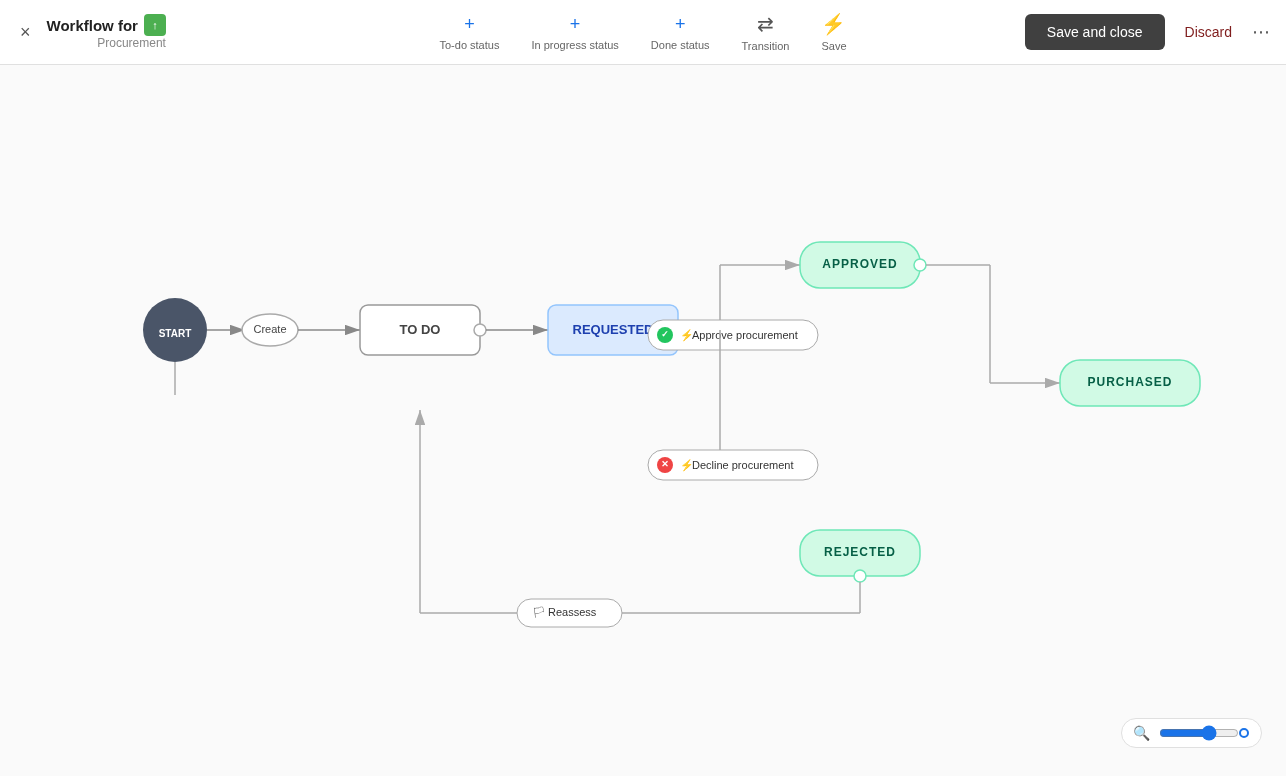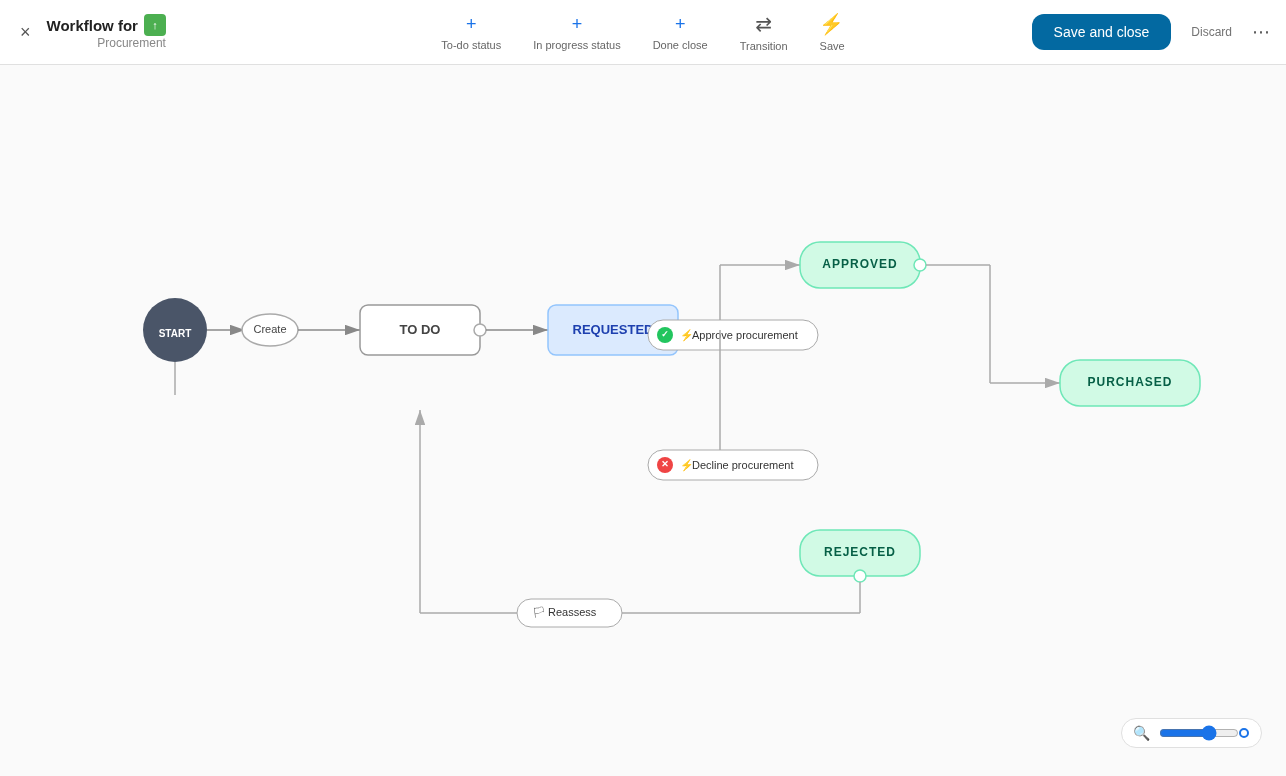--- a/index.html
+++ b/index.html
@@ -84,34 +84,34 @@
       font-size: 11px;
       color: #666;
     }
     .header-right {
       display: flex;
       align-items: center;
       gap: 12px;
       margin-left: auto;
     }
     .save-btn {
-      background: #0369a1;
+      background: #404040;
       color: white;
       border: none;
       padding: 10px 22px;
-      border-radius: 12px;
+      border-radius: 6px;
       font-size: 14px;
       font-weight: 500;
       cursor: pointer;
     }
     .discard-btn {
       background: none;
       border: none;
-      font-size: 12px;
-      color: #737373;
+      font-size: 14px;
+      color: #7f1d1d;
       cursor: pointer;
       padding: 10px 8px;
     }
     .more-btn {
       background: none;
       border: none;
       font-size: 18px;
       color: #555;
       cursor: pointer;
     }
@@ -185,21 +185,21 @@
     <div class="toolbar-item">
       <span class="toolbar-icon blue">+</span>
       <span class="toolbar-label">To-do status</span>
     </div>
     <div class="toolbar-item">
       <span class="toolbar-icon blue">+</span>
       <span class="toolbar-label">In progress status</span>
     </div>
     <div class="toolbar-item">
       <span class="toolbar-icon blue">+</span>
-      <span class="toolbar-label">Done close</span>
+      <span class="toolbar-label">Done status</span>
     </div>
     <div class="toolbar-item">
       <span style="font-size:20px;color:#555;">⇄</span>
       <span class="toolbar-label">Transition</span>
     </div>
     <div class="toolbar-item">
       <span class="toolbar-icon lightning">⚡</span>
       <span class="toolbar-label">Save</span>
     </div>
   </div>

